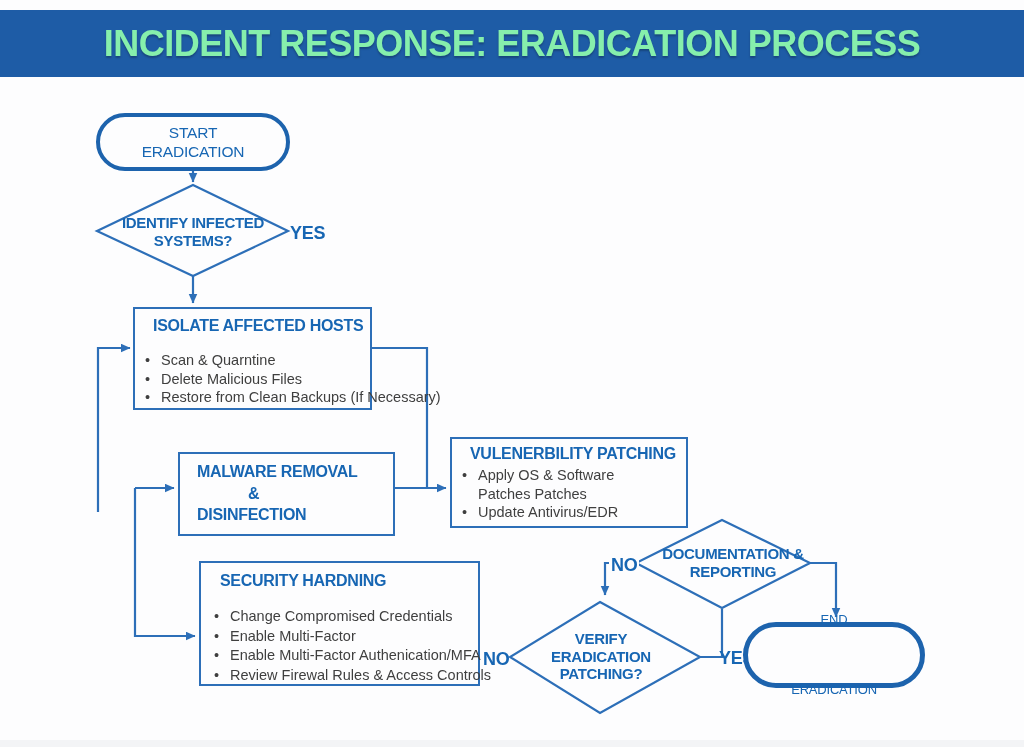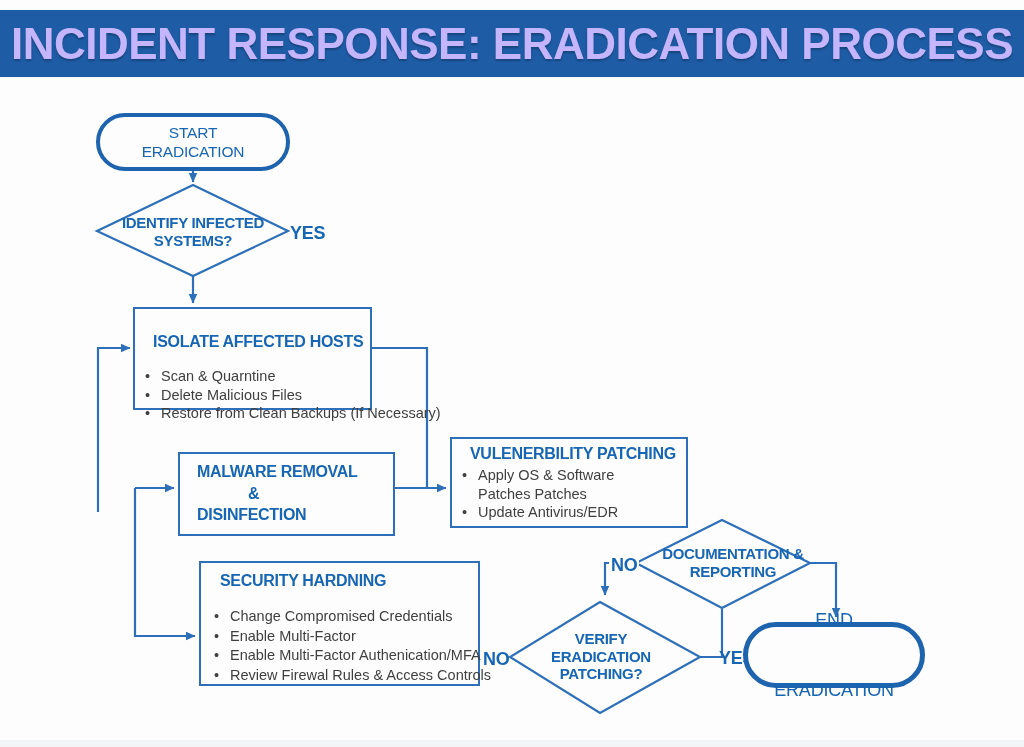--- a/index.html
+++ b/index.html
@@ -1,27 +1,27 @@
 <!DOCTYPE html>
 <html><head>
 <meta charset="utf-8">
 <style>
   html,body{margin:0;padding:0;background:#fdfdfe;}
   #canvas{position:relative;width:1024px;height:747px;background:#fdfdfe;overflow:hidden;
           font-family:"Liberation Sans","DejaVu Sans",sans-serif;}
   .banner{position:absolute;left:0;top:10px;width:1024px;height:67px;background:#1e5ca6;
           display:flex;align-items:center;justify-content:center;}
-  .banner h1{margin:8px;color:#c4b5fd;font-size:44px;font-weight:800;letter-spacing:-0.5px;
+  .banner h1{margin:8px;color:#86efac;font-size:36px;font-weight:800;letter-spacing:-0.5px;
           text-shadow:0 2px 2px rgba(0,0,0,0.25);white-space:nowrap;}
   svg.flow{position:absolute;left:0;top:0;}
   .stadium{position:absolute;border:4px solid #1d63ad;border-radius:40px;display:flex;
           flex-direction:column;align-items:center;justify-content:center;text-align:center;
           color:#1766b3;font-weight:400;font-size:15.5px;line-height:19px;letter-spacing:-0.2px;
           background:#fdfdfe;}
-  .stadium.end{border-width:5px;font-size:18px;line-height:22px;gap:48px;}
+  .stadium.end{border-width:5px;font-size:13px;line-height:22px;gap:48px;}
   .nodebox{position:absolute;border:2px solid #2d6fb8;background:transparent;}
   .box-title{color:#1766b3;font-weight:700;font-size:16px;letter-spacing:-0.3px;white-space:nowrap;}
   .bullets{margin:0;padding:0;list-style:none;color:#3f3f3f;font-size:14.5px;line-height:18.5px;}
   .bullets li{position:relative;padding-left:26px;}
   .bullets li::before{content:"\2022";position:absolute;left:10px;color:#3f3f3f;}
   .nowrap li{white-space:nowrap;}
   .dlabel{position:absolute;text-align:center;color:#1766b3;font-weight:700;font-size:15px;
           line-height:17.5px;letter-spacing:-0.3px;white-space:nowrap;}
   .elabel{position:absolute;color:#1766b3;font-weight:700;font-size:18px;letter-spacing:-0.3px;}
   .mask{background:#fdfdfe;padding:0 2px;}
@@ -68,21 +68,21 @@
     <div>ERADICATION</div>
   </div>
 
   <div class="dlabel" style="left:101px;top:214px;width:184px;">
     <div>IDENTIFY INFECTED</div>
     <div>SYSTEMS?</div>
   </div>
   <div class="elabel" style="left:290px;top:223px;">YES</div>
 
   <div class="nodebox" style="left:133px;top:307px;width:235px;height:99px;">
-    <div class="box-title" style="padding:24px 0 0 18px;">ISOLATE AFFECTED HOSTS</div>
+    <div class="box-title" style="padding:8px 0 0 18px;">ISOLATE AFFECTED HOSTS</div>
     <ul class="bullets nowrap" style="margin-top:16px;">
       <li>Scan &amp; Quarntine</li>
       <li>Delete Malicious Files</li>
       <li>Restore from Clean Backups (If Necessary)</li>
     </ul>
   </div>
 
   <div class="nodebox" style="left:178px;top:452px;width:213px;height:80px;"></div>
   <div class="malware-lines">
     <div>MALWARE REMOVAL</div>

